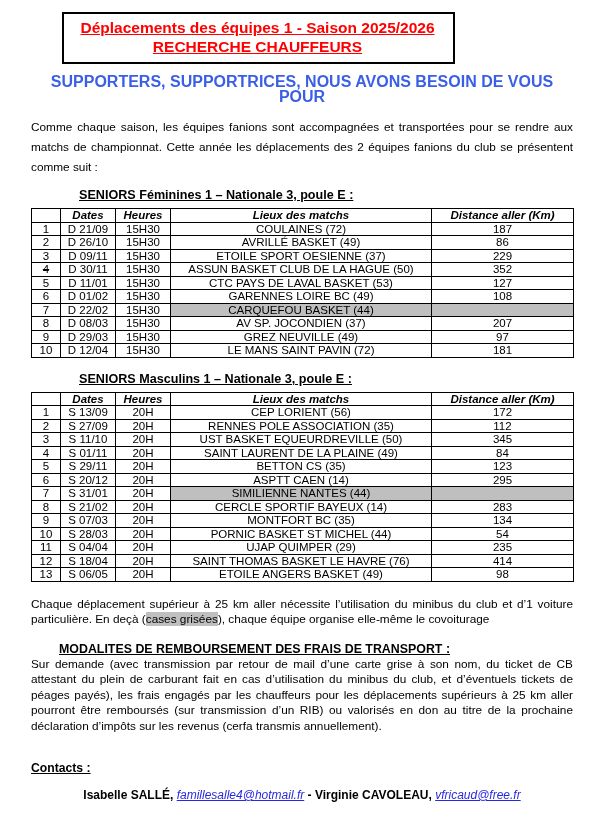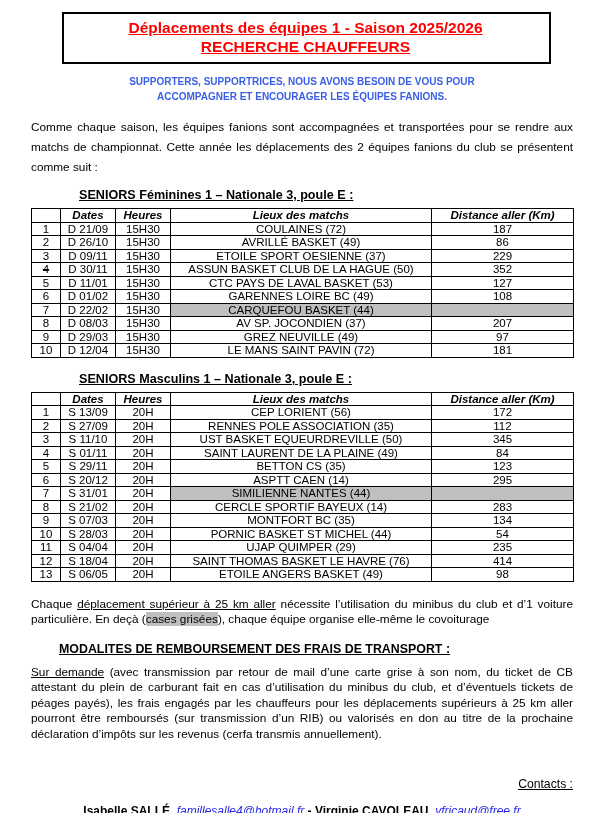--- a/index.html
+++ b/index.html
@@ -7,39 +7,39 @@
   body {
     width:604px; height:813px;
     background:#ffffff; color:#000;
     font-family:"Liberation Sans", sans-serif;
     font-size:11.8px;
     overflow:hidden;
   }
   .page { padding:12px 31px 0 31px; }
 
   .title-box {
-    margin-left:31px; width:489px;
+    margin-left:31px; width:393px;
     border:2px solid #000;
     text-align:center;
     padding:4px 2px 6px 0;
   }
   .title-line {
     color:var(--title-red,#f00);
     font-weight:bold;
     font-size:15.5px;
     line-height:19px;
     text-decoration:underline;
   }
 
   .appeal {
     margin-top:10px;
     text-align:center;
     color:var(--appeal-blue,#3a5fe6);
     font-weight:bold;
-    font-size:10px;
+    font-size:16px;
     line-height:15px;
   }
 
   .intro { margin-top:13px; text-align:justify; line-height:20px; }
 
   .section-heading {
     margin:11px 0 6px 48px;
     font-weight:bold;
     font-size:12.6px;
     text-decoration:underline;
@@ -59,36 +59,36 @@
     height:13px;
     padding:0 2px;
     overflow:hidden;
     white-space:nowrap;
   }
   table.matches th { font-weight:bold; font-style:italic; }
   td.grey { background:var(--grey-cell,#bfbfbf); }
   td.struck { text-decoration:line-through; }
 
   .note { margin-top:15px; text-align:justify; line-height:15.5px; }
-  .underlined-seg { text-decoration:underline; }
+  .underlined-seg { }
   .grey-highlight { background:var(--grey-cell,#bfbfbf); }
 
   .modalites-heading {
     margin-top:14px;
     font-weight:bold;
     font-size:12.4px;
     text-decoration:underline;
     margin-left:28px;
   }
-  .reimb { text-align:justify; line-height:15.5px; margin-top:9px; }
+  .reimb { text-align:justify; line-height:15.5px; margin-top:1px; }
 
   .contacts-heading {
-    margin-top:35px;
-    text-align:right;
-    font-weight:normal;
+    margin-top:27px;
+    text-align:left;
+    font-weight:bold;
     font-size:12.2px;
   }
   .contacts-heading span { text-decoration:underline; }
   .contact-line {
     margin-top:13px;
     text-align:center;
     font-weight:bold;
     font-size:12px;
   }
   .email {
@@ -104,21 +104,20 @@
 
 <div class="page">
 
   <div class="title-box">
     <div class="title-line">Déplacements des équipes 1 - Saison 2025/2026</div>
     <div class="title-line">RECHERCHE CHAUFFEURS</div>
   </div>
 
   <div class="appeal">
     <div>SUPPORTERS, SUPPORTRICES, NOUS AVONS BESOIN DE VOUS POUR</div>
-    <div>ACCOMPAGNER ET ENCOURAGER LES ÉQUIPES FANIONS.</div>
   </div>
 
   <div class="intro">Comme chaque saison, les équipes fanions sont accompagnées et transportées pour se rendre aux matchs de championnat. Cette année les déplacements des 2 équipes fanions du club se présentent comme suit :</div>
 
   <div class="section-heading">SENIORS Féminines 1 – Nationale 3, poule E :</div>
 
   <table class="matches">
     <colgroup>
       <col style="width:29px">
         <col style="width:55px">

